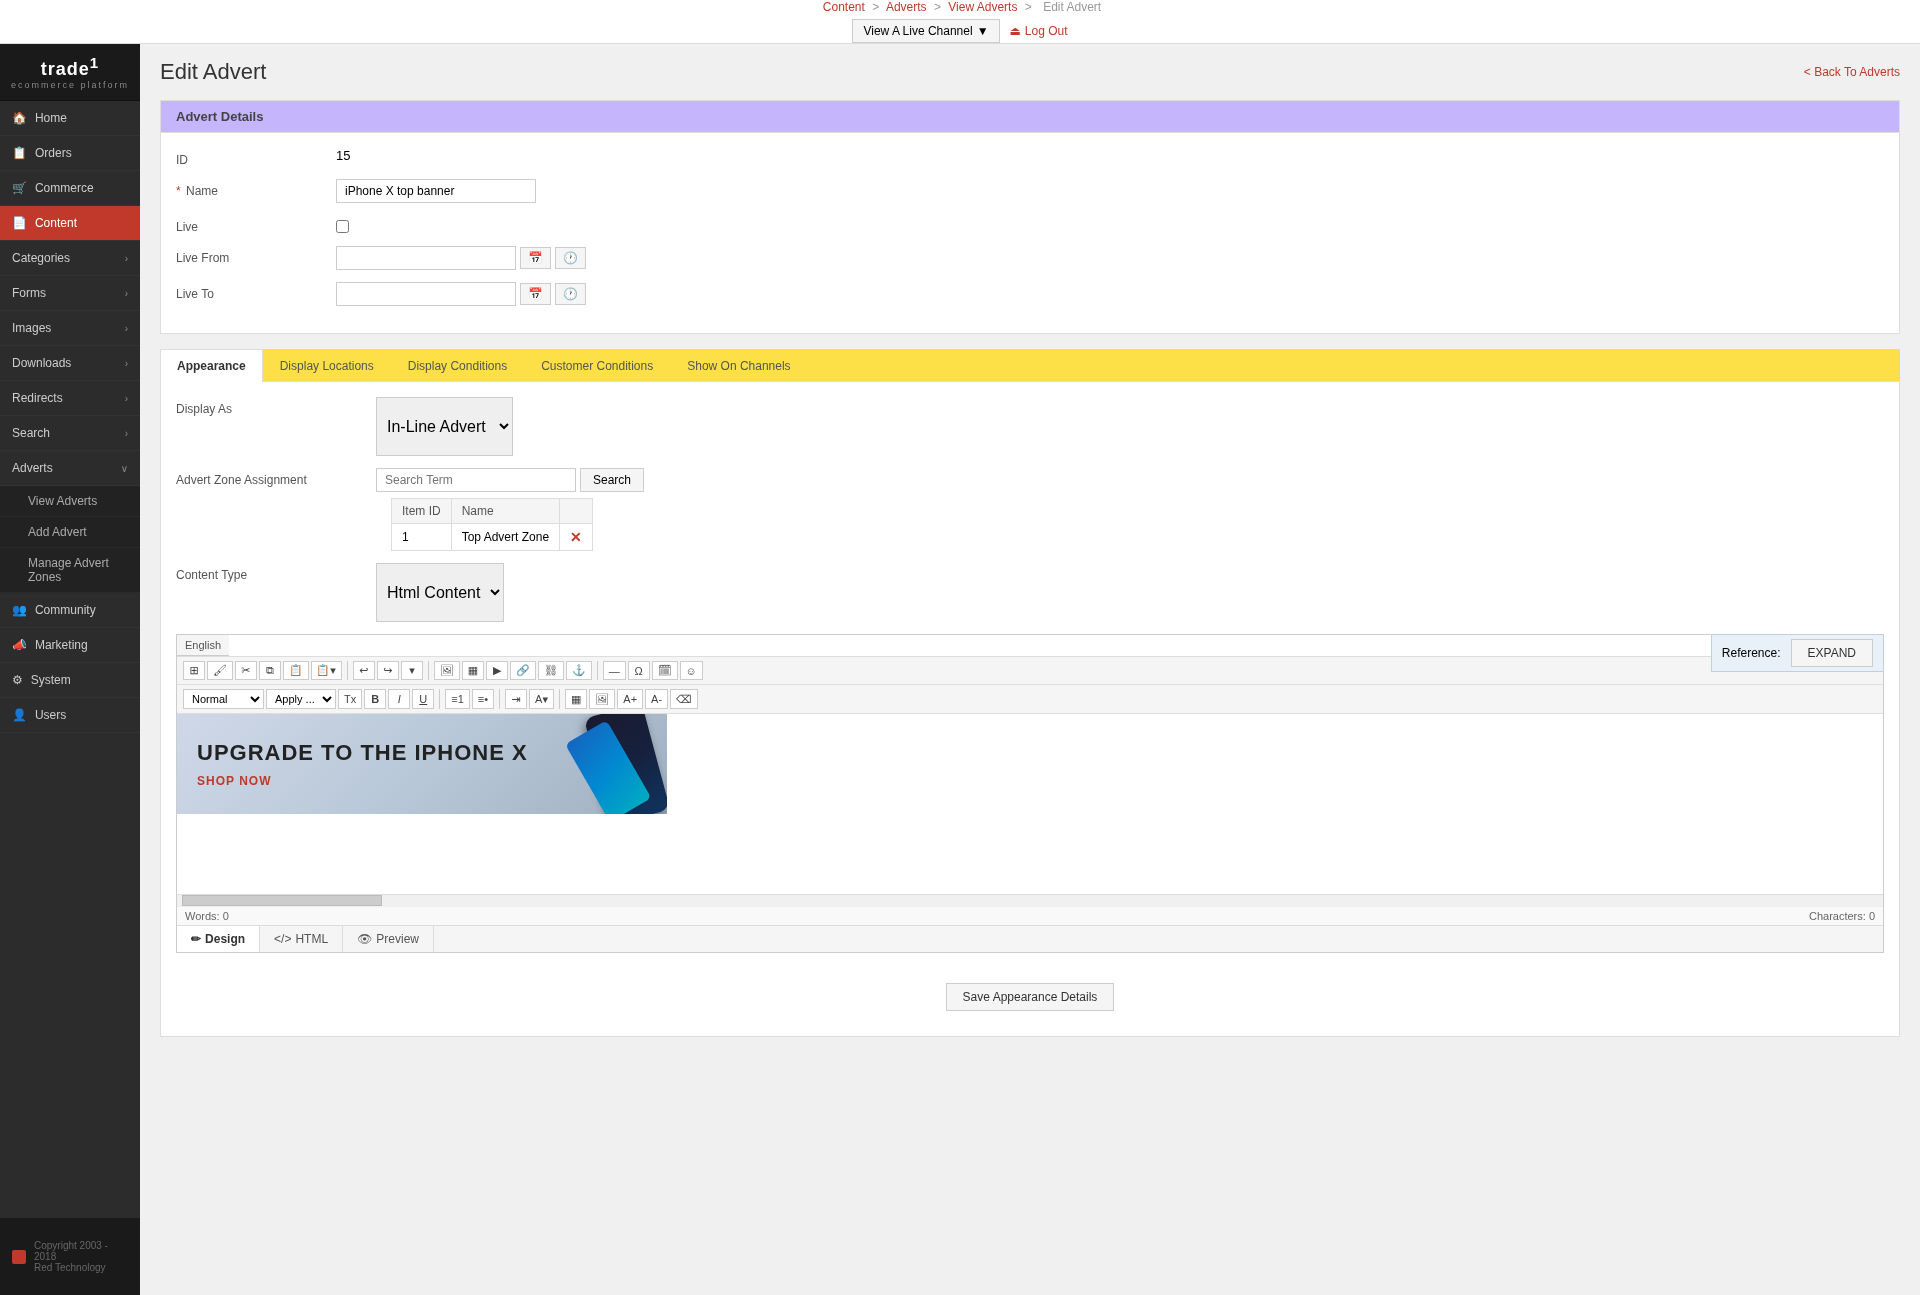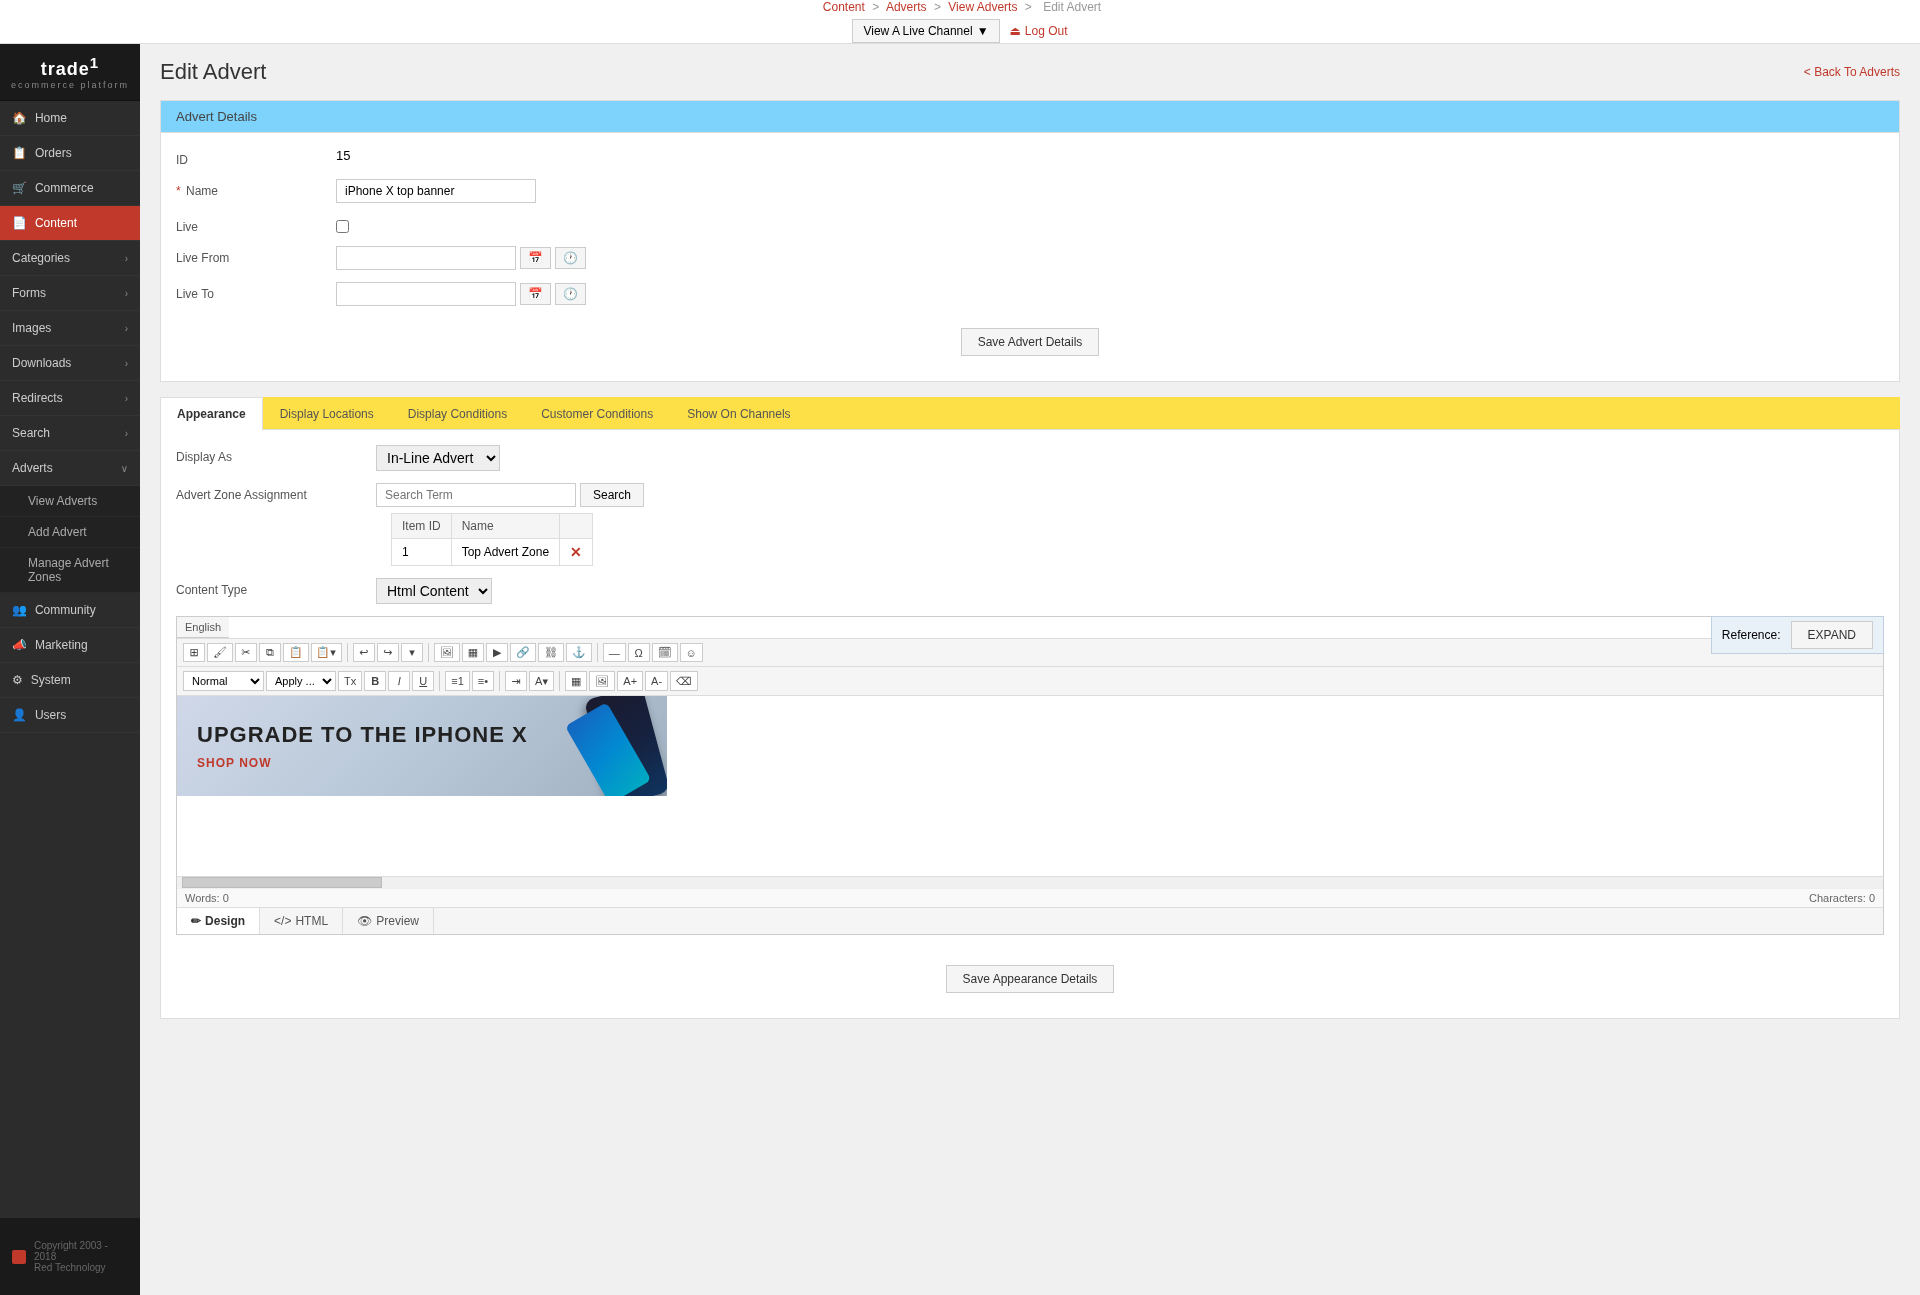--- a/index.html
+++ b/index.html
@@ -105,25 +105,25 @@
     .page-title { font-size: 22px; font-weight: normal; color: #333; }
     .back-link { color: #c0392b; font-size: 12px; text-decoration: none; cursor: pointer; }
 
     
     .card {
       background: #fff;
       border: 1px solid #ddd;
       margin-bottom: 15px;
     }
     .card-header {
-      background: #7dd3fc;
+      background: #c4b5fd;
       border-bottom: 1px solid #ddd;
       padding: 8px 15px;
       font-size: 13px;
-      font-weight: normal;
+      font-weight: bold;
       color: #444;
     }
     .card-body { padding: 15px; }
 
     .form-row {
       display: flex;
       align-items: flex-start;
       margin-bottom: 12px;
     }
     .form-label {
@@ -183,21 +183,21 @@
       color: #333;
       font-weight: bold;
     }
 
     .tab-content { padding: 15px; background: #fff; border: 1px solid #ddd; border-top: none; }
 
     
     .appearance-row { display: flex; align-items: flex-start; margin-bottom: 12px; }
     .appearance-label { width: 200px; flex-shrink: 0; font-size: 12px; color: #555; padding-top: 5px; }
 
-    select.form-control { padding: 3px 6px; font-size: 14px; cursor: pointer; }
+    select.form-control { padding: 19px 6px; font-size: 16px; cursor: pointer; }
 
     .search-zone { display: flex; align-items: center; gap: 4px; }
     .search-zone input { width: 200px; }
     .btn-search {
       background: #f5f5f5;
       border: 1px solid #ccc;
       padding: 4px 12px;
       font-size: 12px;
       cursor: pointer;
     }
@@ -543,23 +543,20 @@
             <input type="text" class="form-control" style="">
             <button class="icon-btn">
               <span>📅</span>
             </button>
             <button class="icon-btn">
               <span>🕐</span>
             </button>
           </div>
         </div>
 
-        <div class="save-row">
-          <button class="btn-save">Save Advert Details</button>
-        </div>
 
       </div>
     </div>
 
     <div class="tabs">
       <div class="tab active">Appearance</div>
       <div class="tab">Display Locations</div>
       <div class="tab">Display Conditions</div>
       <div class="tab">Customer Conditions</div>
       <div class="tab">Show On Channels</div>

